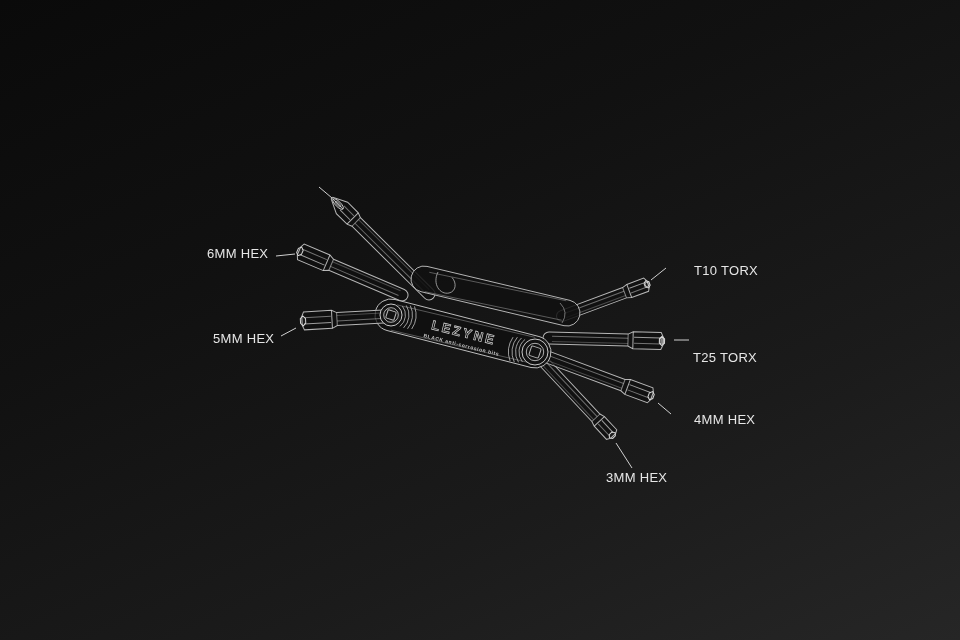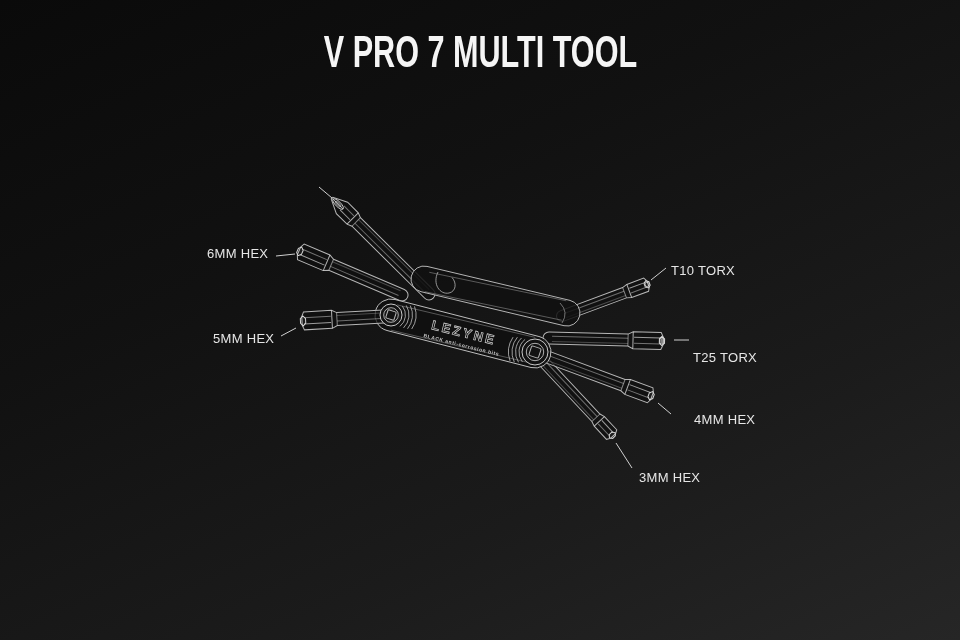--- a/index.html
+++ b/index.html
@@ -33,21 +33,20 @@
     line-height:16px;
     white-space:nowrap;
   }
   .callout.center{text-align:center;}
 </style>
 </head>
 <body>
 
 <div id="stage">
 
-  <h1 id="title-wrap"><span class="title-text">V PRO 7 MULTI TOOL</span></h1>
 
   <svg class="illustration" width="960" height="640" viewBox="0 0 960 640" fill="none">
 
     <g id="layer-back">
         <g transform="translate(429,294) rotate(-135.31)" stroke="#b6b6b6" stroke-width="1">
           <path d="M0,-6 L102.40247292845683,-6 L107.40247292845683,-8 L122.40247292845683,-8 L136.40247292845683,-1.2 L136.40247292845683,1.2 L122.40247292845683,8 L107.40247292845683,8 L102.40247292845683,6 L0,6 A6,6 0 0 1 0,-6 Z" fill="rgba(15,15,15,0.72)"></path>
           <path d="M3,-1.7999999999999998 L102.40247292845683,-1.7999999999999998" opacity="0.55"></path>
           <path d="M3,3.3000000000000003 L102.40247292845683,3.3000000000000003" opacity="0.35"></path>
           <path d="M102.40247292845683,-6 L102.40247292845683,6" opacity="0.7"></path>
           <path d="M107.40247292845683,-8 L107.40247292845683,8" stroke="#d8d8d8" opacity="0.8"></path>
@@ -172,18 +171,18 @@
       <line x1="281" y1="336" x2="296" y2="328"></line>
       <line x1="666" y1="268" x2="651" y2="280"></line>
       <line x1="674" y1="340" x2="689" y2="340"></line>
       <line x1="658" y1="403" x2="671" y2="414"></line>
       <line x1="616" y1="443" x2="632" y2="468"></line>
     </g>
   </svg>
 
   <div class="callout" style="left:207px;top:246px;">6MM HEX</div>
   <div class="callout" style="left:213px;top:331px;">5MM HEX</div>
-  <div class="callout" style="left:671px;top:263px;">T10 TORX</div>
+  <div class="callout" style="left:694px;top:263px;">T10 TORX</div>
   <div class="callout" style="left:693px;top:332px;margin-top:18px;">T25 TORX</div>
   <div class="callout" style="left:694px;top:412px;">4MM HEX</div>
-  <div class="callout" style="left:606px;top:470px;margin-left:33px;">3MM HEX</div>
+  <div class="callout" style="left:606px;top:470px;">3MM HEX</div>
 
 </div>
 
 </body></html>

